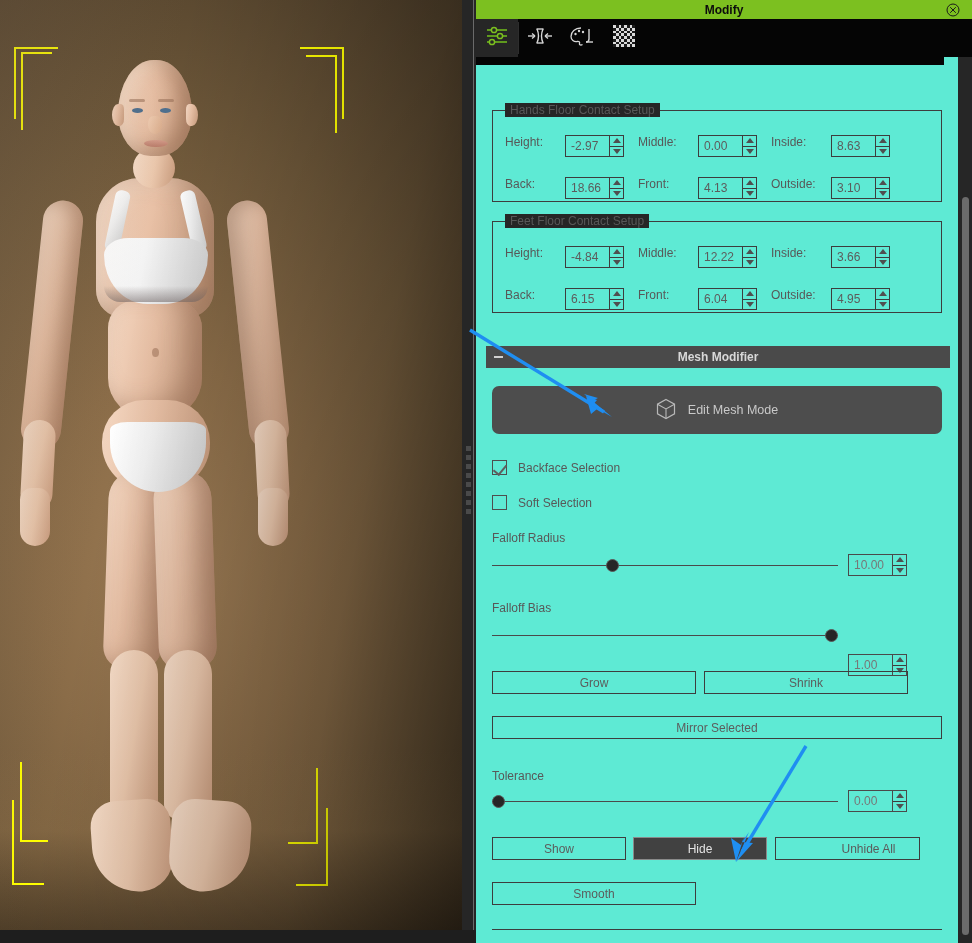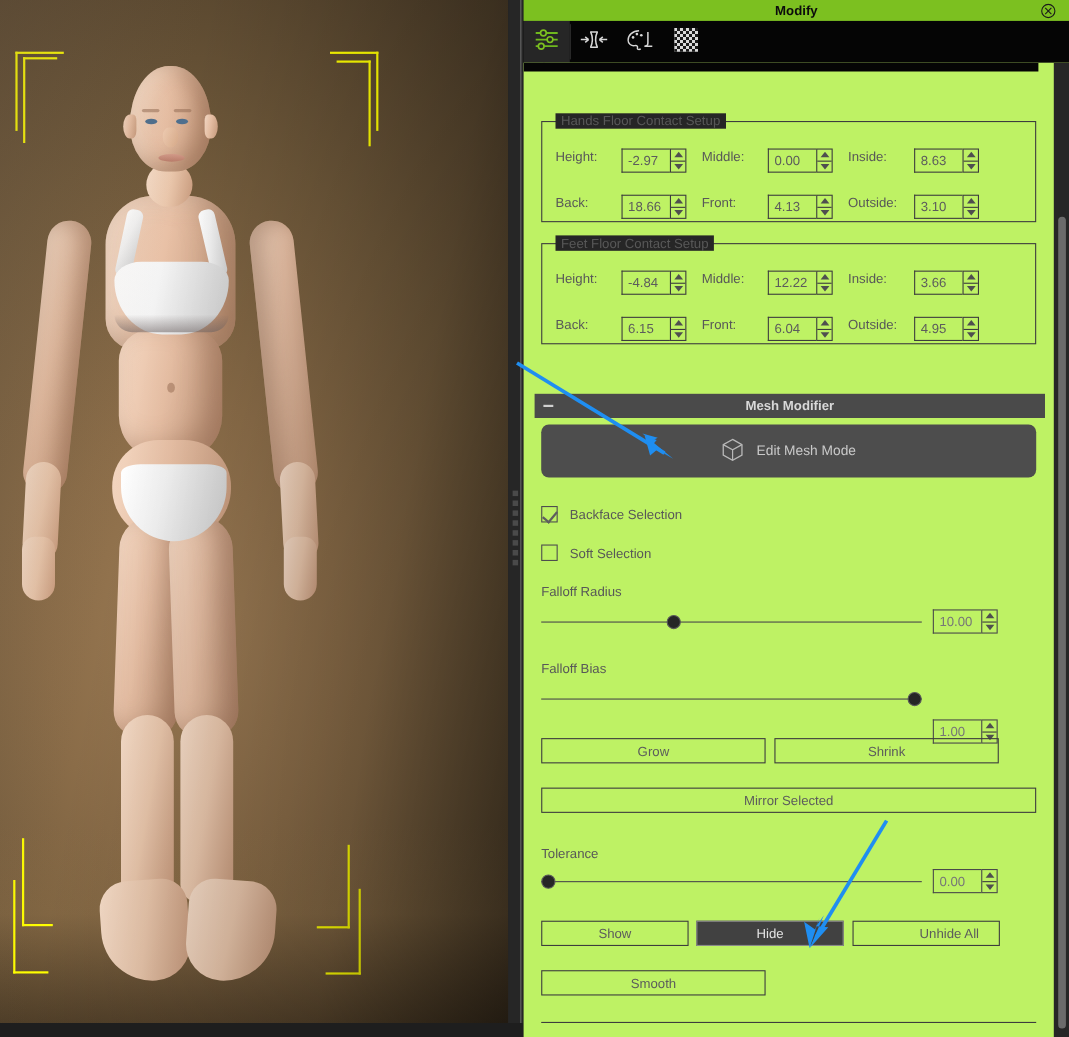--- a/index.html
+++ b/index.html
@@ -95,21 +95,21 @@
     font-size: 12px; font-weight: bold; position: relative; flex: 0 0 19px;
   }
   #close-btn { position: absolute; right: 12px; top: 50%; transform: translateY(-50%);
                width: 14px; height: 14px; cursor: pointer; }
 
   #toolbar { height: 38px; background: #050505; display: flex; align-items: stretch; flex: 0 0 38px; }
   .tb-item { width: 42px; display: flex; align-items: center; justify-content: center; cursor: pointer; }
   .tb-item.active { background: #262626; }
   .tb-sep { width: 1px; background: #2d2d2d; margin: 3px 0; }
 
-  #panel-body { position: relative; flex: 1 1 auto; background: #bef264; overflow: hidden; }
+  #panel-body { position: relative; flex: 1 1 auto; background: #5eead4; overflow: hidden; }
   #panel-scroll { position: absolute; inset: 0 14px 0 0; padding: 0 18px; }
 
   
   .groupbox { position: absolute; border: 1px solid #3d3d3d; }
   .groupbox > legend, .gb-title {
     position: absolute; top: -8px; left: 12px; background: #262626;
     padding: 0 5px; font-size: 12px; color: #585858;
   }
   .row { position: absolute; display: flex; align-items: flex-start; }
   .lbl { font-size: 12px; color: #585858; }
@@ -126,21 +126,21 @@
   .tri-u { width:0;height:0;border-left:4px solid transparent;border-right:4px solid transparent;border-bottom:5px solid #4f4f4f; }
   .tri-d { width:0;height:0;border-left:4px solid transparent;border-right:4px solid transparent;border-top:5px solid #4f4f4f; }
 
   .spin.bright .val { color: #777; border-color: #4a4a4a; }
   .spin.bright .arrows { border-color: #4a4a4a; }
 
   
   .section-header {
     position: absolute; height: 22px; background: #4a4a4a; color: #d8d8d8;
     display: flex; align-items: center; justify-content: center;
-    font-size: 12px; font-weight: bold; cursor: pointer; margin-top: 12px;
+    font-size: 12px; font-weight: bold; cursor: pointer;
   }
   .section-header .minus { position: absolute; left: 8px; width: 9px; height: 2px; background: #d0d0d0; }
 
   
   .big-btn {
     position: absolute; background: #4d4d4d; border-radius: 7px;
     display: flex; align-items: center; justify-content: center; gap: 12px;
     color: #c9c9c9; font-size: 12.5px; cursor: pointer;
   }
 
@@ -606,21 +606,21 @@
                 <i class="tri-u"></i>
               </span>
             <span>
                 <i class="tri-d"></i>
               </span>
           </span>
         </div>
 
         <div class="fbtn" style="left:16px; width:134px; top:780px; height:23px;">Show</div>
         <div class="fbtn hl" style="left:157px; width:134px; top:780px; height:23px;">Hide</div>
-        <div class="fbtn" style="left:299px; width:134px; top:780px; height:23px;padding-left:42px;">Unhide All</div>
+        <div class="fbtn" style="left:299px; width:145px; top:780px; height:23px;padding-left:42px;">Unhide All</div>
 
         <div class="fbtn" style="left:16px; width:204px; top:825px; height:23px;">Smooth</div>
 
         <div class="divider" style="left:16px; right:16px; top:872px;"></div>
       </div>
 
       <div id="vscroll">
         <div class="thumb" style="top:140px; bottom:8px;"></div>
       </div>
     </div>

